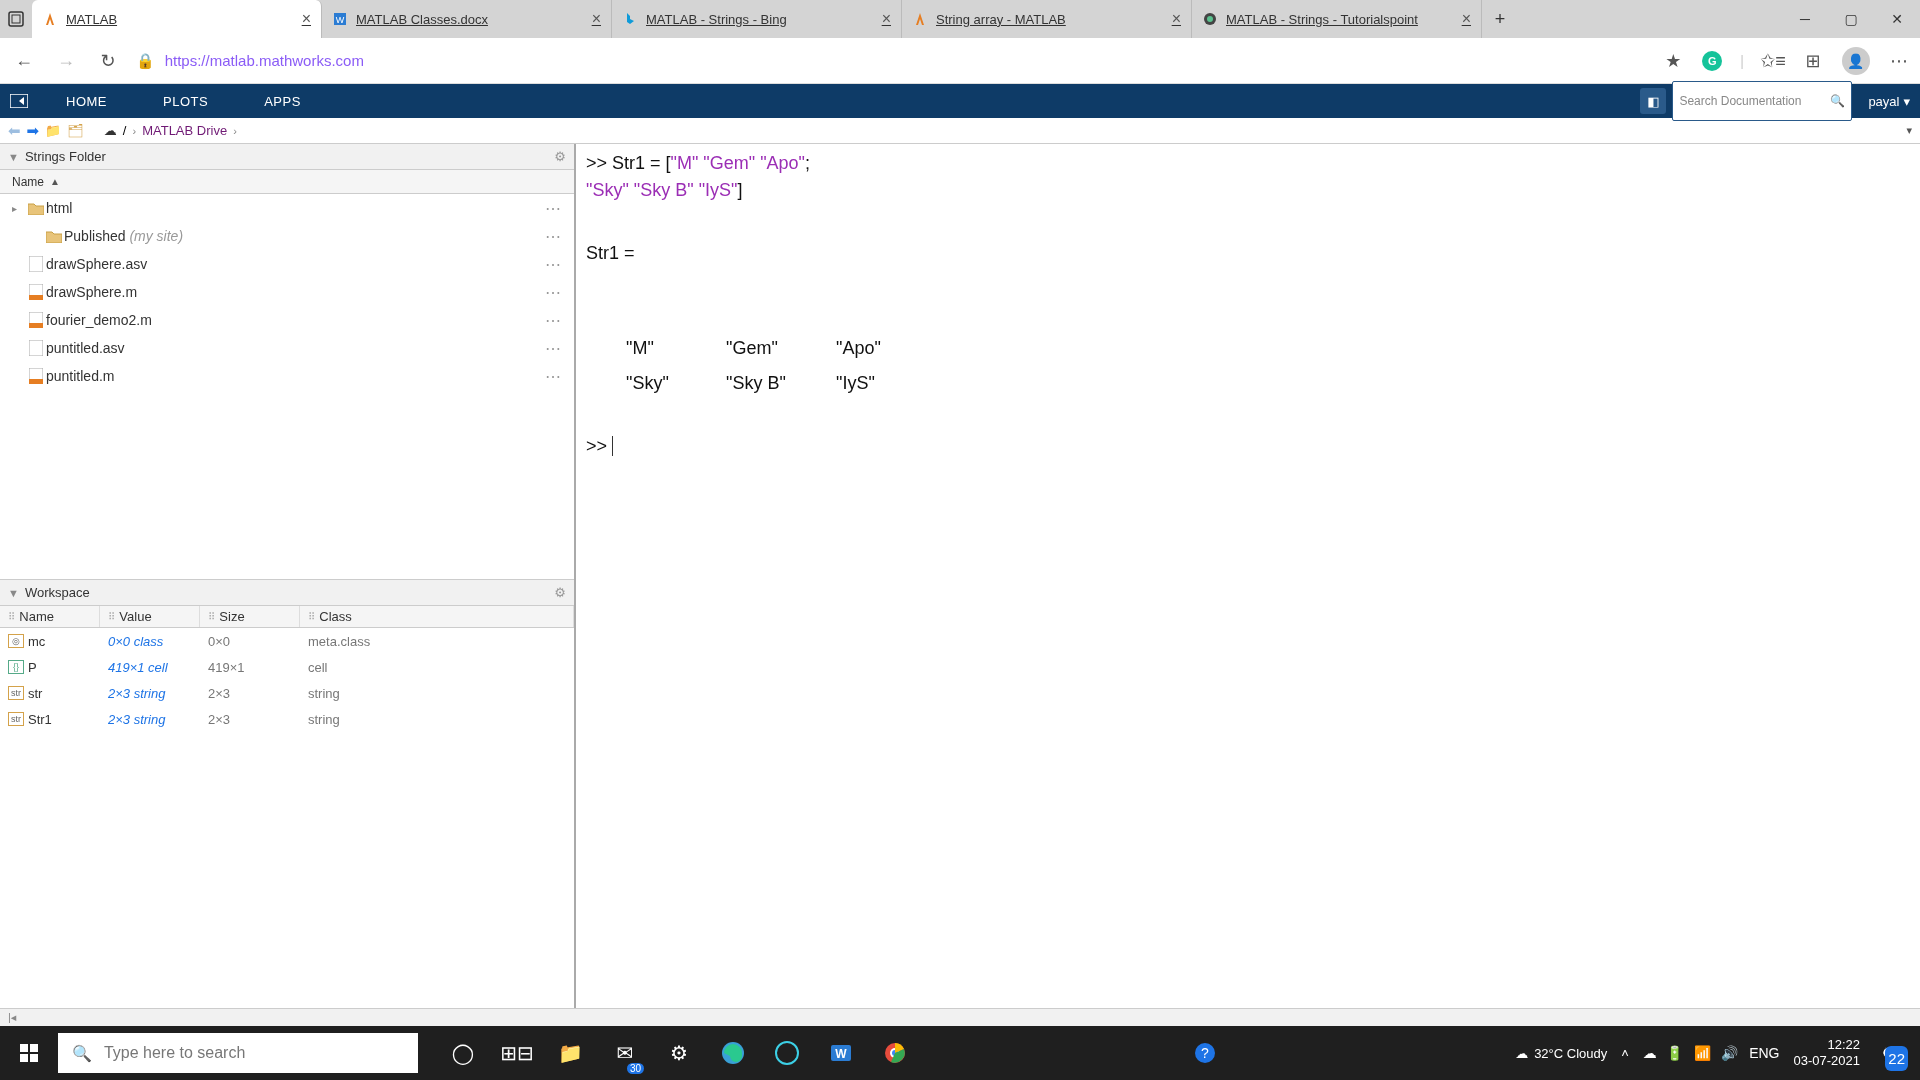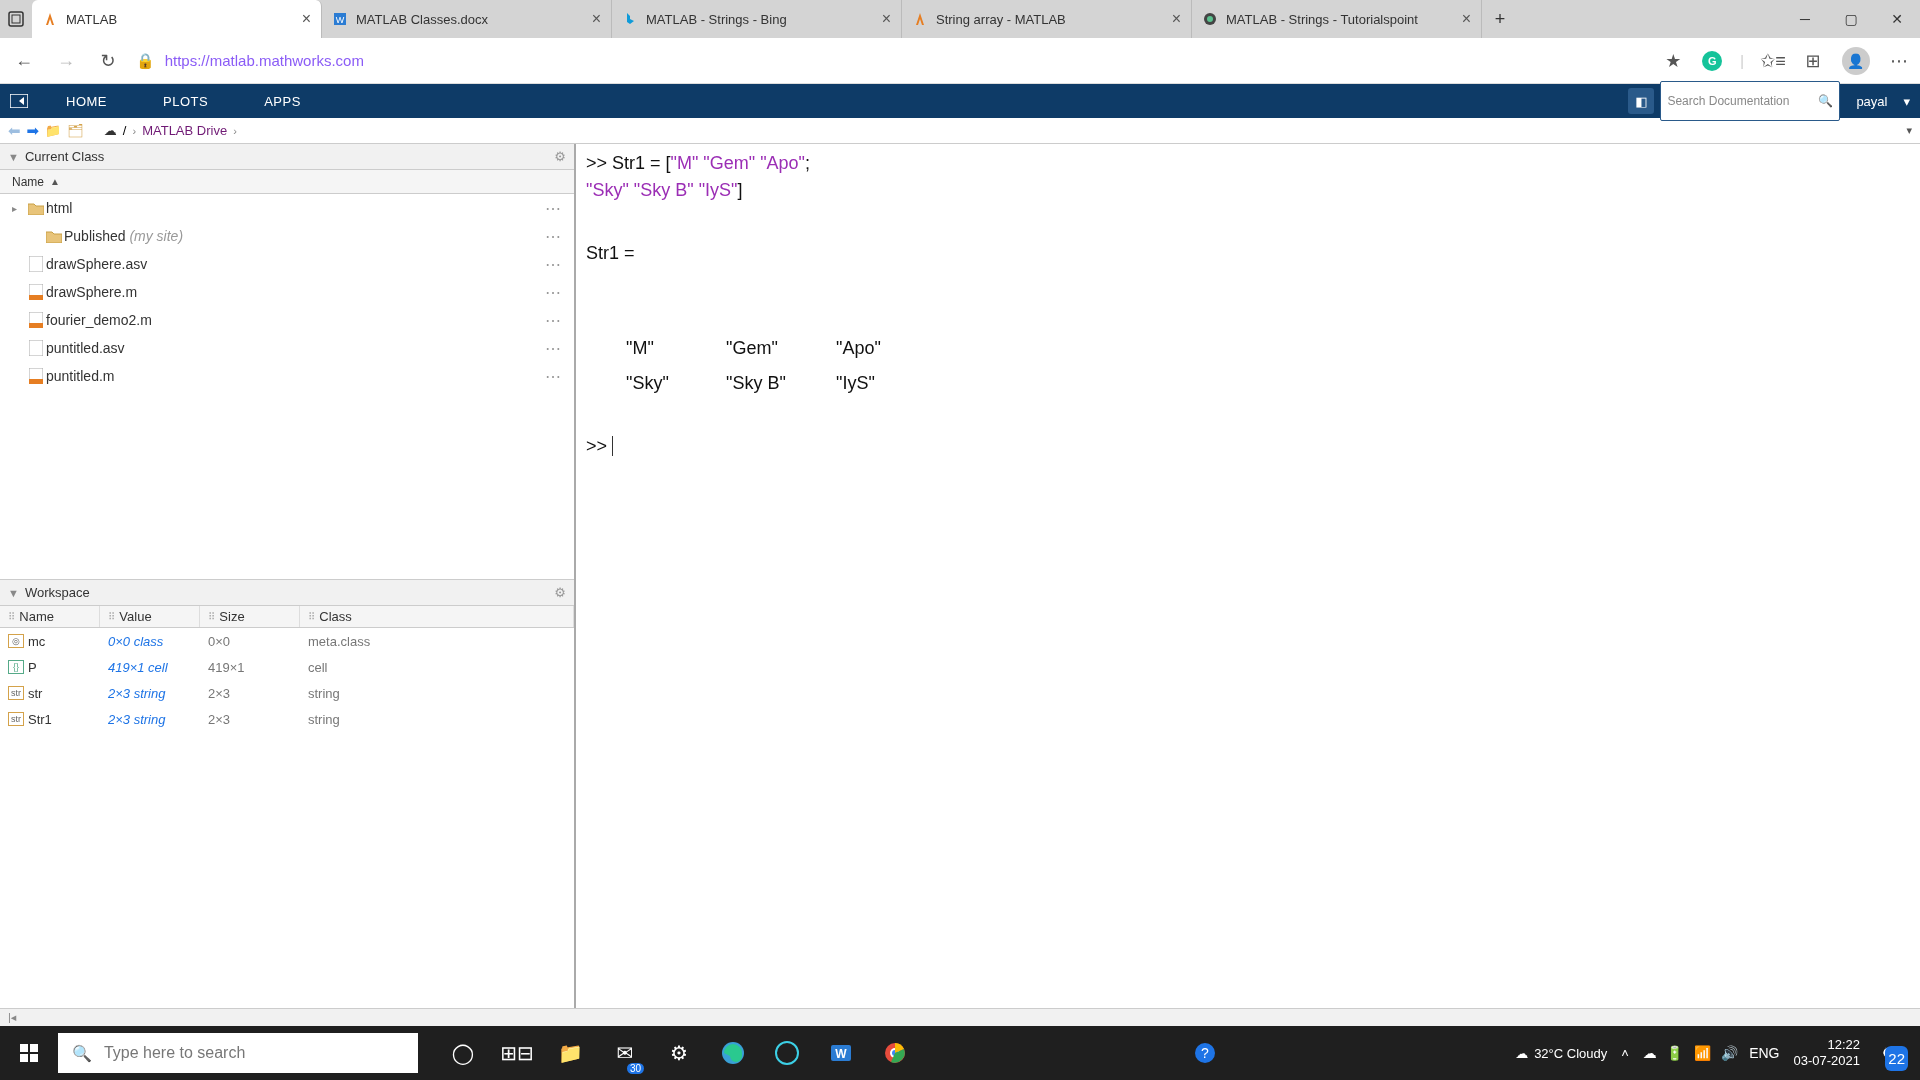--- a/index.html
+++ b/index.html
@@ -1,21 +1,21 @@
 <!DOCTYPE html>
 <html><head>
 <meta charset="utf-8">
 <style>
 * { margin:0; padding:0; box-sizing:border-box; font-family:"Segoe UI",Arial,sans-serif; }
 body { width:1920px; height:1080px; background:#fff; overflow:hidden; font-size:14px; }
 
 
 .browser-tabs { height:38px; background:#d4d4d4; display:flex; align-items:center; }
 .tabstrip-btn { width:32px; height:38px; display:flex; align-items:center; justify-content:center; color:#333; }
-.browser-tab { height:38px; width:290px; display:flex; align-items:center; padding:0 10px; gap:8px; color:#333; border-right:1px solid #bbb; }
+.browser-tab { height:38px; width:290px; display:flex; align-items:center; padding:0 10px; gap:8px; color:#333; border-right:1px solid #bbb;text-decoration:underline; }
 .browser-tab.active { background:#fff; border-top-left-radius:6px; border-top-right-radius:6px; }
 .browser-tab .favicon { width:16px; height:16px; display:flex; align-items:center; justify-content:center; }
 .browser-tab .tab-title { flex:1; white-space:nowrap; overflow:hidden; text-overflow:ellipsis; font-size:13px; }
 .browser-tab .tab-close { color:#555; font-size:16px; }
 .tab-plus { width:36px; height:38px; display:flex; align-items:center; justify-content:center; font-size:18px; color:#333; }
 .win-ctrls { margin-left:auto; display:flex; }
 .win-ctrls div { width:46px; height:38px; display:flex; align-items:center; justify-content:center; color:#333; font-size:14px; }
 
 .browser-bar { height:46px; background:#fff; display:flex; align-items:center; padding:0 10px; gap:14px; border-bottom:1px solid #ddd; }
 .nav-btn { width:28px; height:28px; display:flex; align-items:center; justify-content:center; color:#555; font-size:18px; }
@@ -29,21 +29,21 @@
 .avatar { width:28px; height:28px; border-radius:50%; background:#ccc; display:flex; align-items:center; justify-content:center; color:#888; }
 
 
 .matlab-header { height:34px; background:#0e3b67; display:flex; align-items:center; color:#fff; }
 .m-share { width:38px; height:34px; display:flex; align-items:center; justify-content:center; font-size:16px; }
 .m-tab { padding:0 28px; height:34px; display:flex; align-items:center; font-size:13px; letter-spacing:0.5px; }
 .m-right { margin-left:auto; display:flex; align-items:center; gap:6px; padding-right:10px; }
 .m-bell { width:26px; height:26px; background:#2a5a8a; border-radius:3px; display:flex; align-items:center; justify-content:center; font-size:13px; }
 .m-search { width:180px; height:40px; background:#fff; border:1px solid #2a5a8a; display:flex; align-items:center; padding:0 6px; font-size:12px; color:#888; border-radius:2px; }
 .m-search span.mag { margin-left:auto; color:#0e3b67; }
-.m-user { font-size:13px; padding-left:10px; display:flex; align-items:center; gap:16px; }
+.m-user { font-size:13px; padding-left:10px; display:flex; align-items:center; gap:4px; }
 
 
 .breadcrumb { height:26px; background:#fff; border-bottom:1px solid #ccc; display:flex; align-items:center; padding:0 8px; gap:6px; font-size:13px; }
 .bc-arrow { color:#9dbee0; font-size:15px; }
 .bc-arrow.right { color:#1e74e6; }
 .bc-icon { color:#d4a24a; }
 .bc-icon.cloud { color:#333; }
 .bc-text { color:#701a75; }
 .bc-chev { color:#888; font-size:11px; }
 .bc-drop { margin-left:auto; color:#555; font-size:11px; }
@@ -229,21 +229,21 @@
   <span class="bc-text">MATLAB Drive</span>
   <span class="bc-chev">›</span>
   <span class="bc-drop">▾</span>
 </div>
 
 <div class="main">
   <div class="left-col">
 
     <div class="panel-head">
       <span class="tri">▼</span>
-      <span>Current Class</span>
+      <span>Strings Folder</span>
       <span class="gear">⚙</span>
     </div>
     <div class="col-header">
       <span>Name</span>
       <span class="sort">▲</span>
     </div>
     <div class="folder-rows" id="folder-rows">
         <div class="frow">
           <span class="expand">▸</span>
           <span class="ficon">

